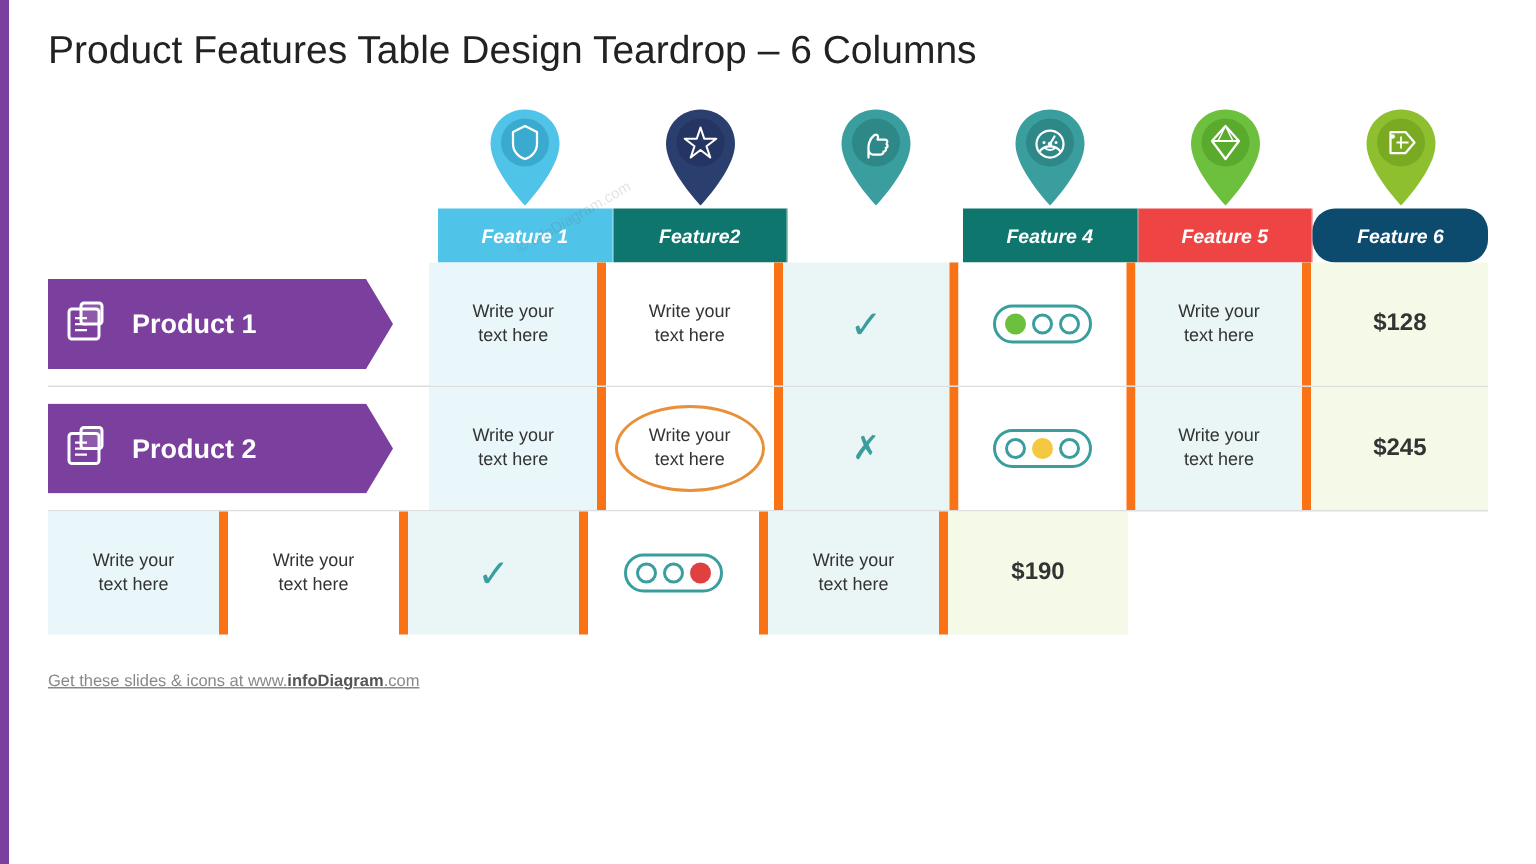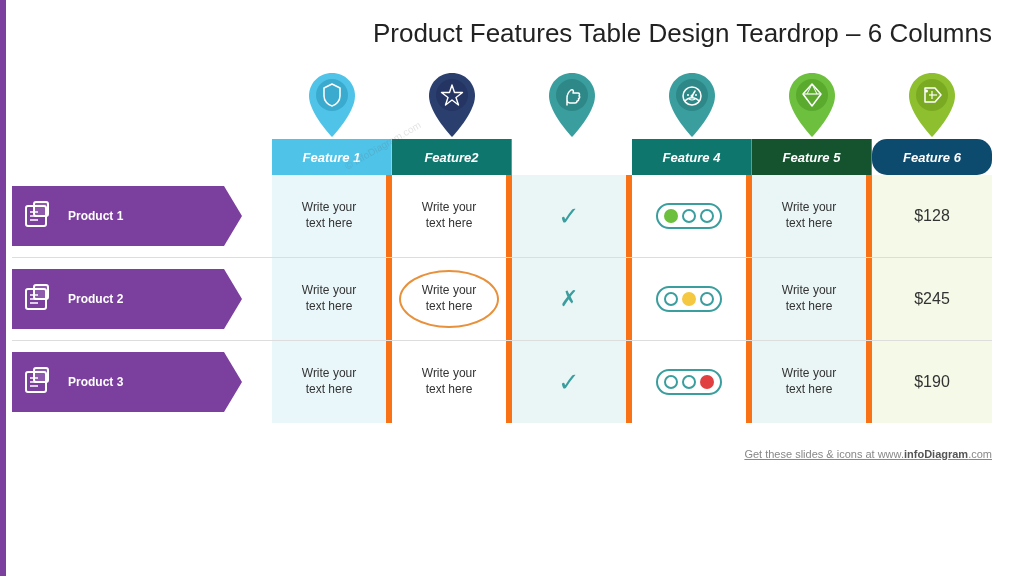--- a/index.html
+++ b/index.html
@@ -10,21 +10,20 @@
       height: 576px;
       overflow: hidden;
       position: relative;
     }
     .page {
       width: 1024px;
       height: 472px;
       padding: 18px 32px 12px 32px;
       display: flex;
       flex-direction: column;
-      align-items: flex-end;
     }
     .title {
       font-size: 26px;
       font-weight: 300;
       color: #222;
       margin-bottom: 10px;
       letter-spacing: 0;
     }
     .accent-bar {
       position: absolute;
@@ -80,21 +79,21 @@
       font-weight: 600;
       color: #fff;
       border-right: 1px solid rgba(255,255,255,0.3);
       font-style: italic;
     }
     .header-cell:last-child { border-right: none; }
     .hc1 { background: #4FC3E8; }
     .hc2 { background: #0f766e; }
     .hc3 { background: #3A9E9E; margin-top: 41px; }
     .hc4 { background: #0f766e; }
-    .hc5 { background: #14532d; }
+    .hc5 { background: #ef4444; }
     .hc6 { background: #0c4a6e; border-radius: 15px; }
 
     
     .data-rows {
       display: flex;
       flex-direction: column;
       flex: 1;
     }
     .data-row {
       display: flex;
@@ -109,21 +108,21 @@
       width: 260px;
       display: flex;
       align-items: center;
       padding-right: 8px;
     }
     .arrow-label {
       display: flex;
       align-items: center;
       background: #7B3F9E;
       color: #fff;
-      font-size: 12px;
+      font-size: 18px;
       font-weight: 600;
       padding: 10px 18px 10px 10px;
       clip-path: polygon(0 0, calc(100% - 18px) 0, 100% 50%, calc(100% - 18px) 100%, 0 100%);
       width: 230px;
       min-height: 60px;
       gap: 10px;
     }
     .product-icon {
       width: 36px;
       height: 36px;
@@ -149,21 +148,21 @@
     .bg-light2 { background: #EAF5F5; }
     .bg-price { background: #F5FAE8; }
 
     .cell-text {
       font-size: 12px;
       color: #333;
       line-height: 1.3;
     }
     .price-text {
       font-size: 16px;
-      font-weight: 400;
+      font-weight: 700;
       color: #333;
     }
 
     
     .check-icon { color: #3A9E9E; font-size: 26px; }
     .x-icon { color: #3A9E9E; font-size: 22px; }
 
     
     .traffic-lights {
       display: flex;
@@ -392,32 +391,20 @@
         </div>
         <div class="data-cell bg-light2">
           <span class="cell-text">Write your<br>text here</span>
         </div>
         <div class="data-cell bg-price">
           <span class="price-text">$245</span>
         </div>
       </div>
 
       <div class="data-row">
-        <div class="product-label">
-          <div class="arrow-label">
-            <svg class="product-icon" viewBox="0 0 36 36" fill="none">
-              <rect x="4" y="8" width="20" height="20" rx="2" stroke="white" stroke-width="2"></rect>
-              <rect x="12" y="4" width="14" height="14" rx="2" stroke="white" stroke-width="2" fill="rgba(255,255,255,0.15)"></rect>
-              <line x1="8" y1="14" x2="16" y2="14" stroke="white" stroke-width="1.5"></line>
-              <line x1="8" y1="18" x2="16" y2="18" stroke="white" stroke-width="1.5"></line>
-              <line x1="8" y1="22" x2="16" y2="22" stroke="white" stroke-width="1.5"></line>
-            </svg>
-            <span>Product 3</span>
-          </div>
-        </div>
         <div class="data-cell bg-light">
           <span class="cell-text">Write your<br>text here</span>
         </div>
         <div class="data-cell bg-white">
           <span class="cell-text">Write your<br>text here</span>
         </div>
         <div class="data-cell bg-light2">
           <span class="check-icon">✓</span>
         </div>
         <div class="data-cell bg-white">

